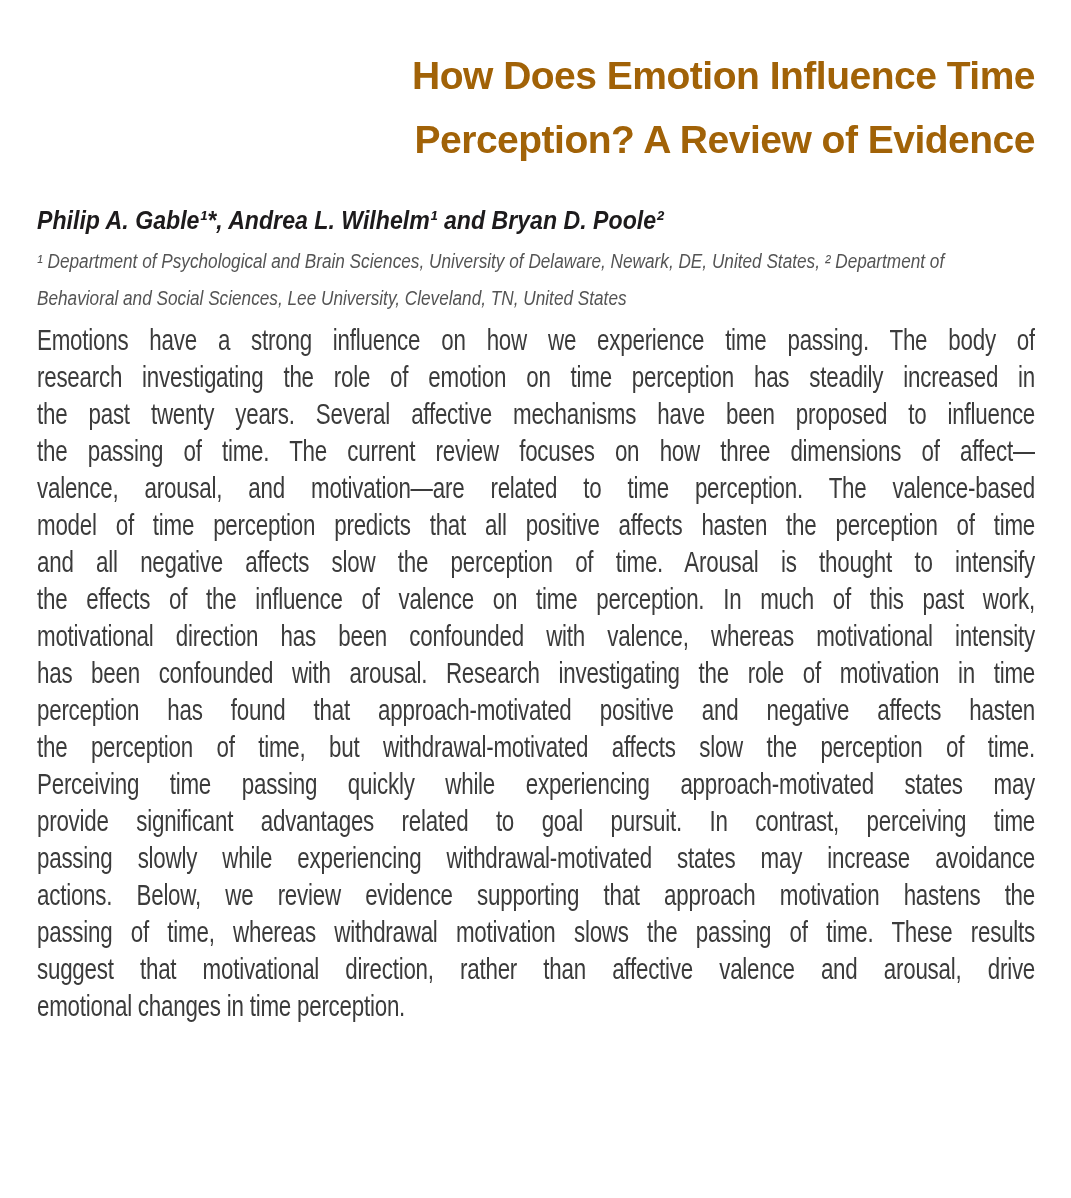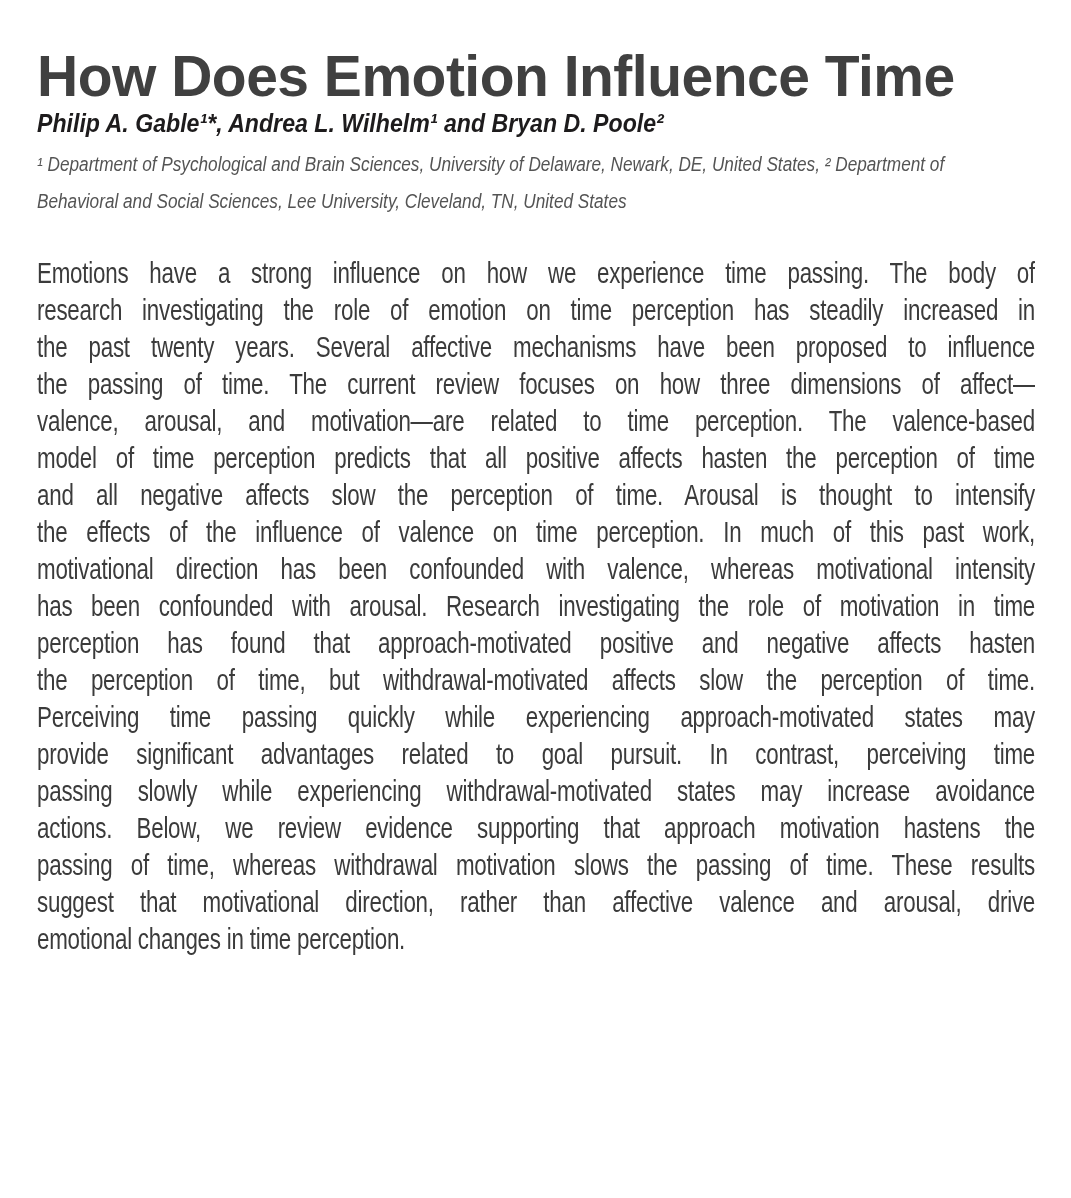--- a/index.html
+++ b/index.html
@@ -10,29 +10,30 @@
     background: #ffffff;
     overflow: hidden;
     font-family: "Liberation Sans", sans-serif;
   }
   .content {
     padding: 44px 36px 0 37px;
   }
   
   .title {
     margin: 0;
-    font-size: 57px;
+    font-size: 39px;
     line-height: 64px;
     font-weight: bold;
     letter-spacing: -0.5px;
-    color: #404040;
+    color: #a16207;
+    text-align: right;
   }
   .title-line { white-space: nowrap; }
   
-  .authors-outer { height: 30px; }
+  .authors-outer { margin-top: 33px; height: 30px; }
   .authors {
     width: 1121px;
     transform: scaleX(0.89);
     transform-origin: 0 0;
     font-size: 26px;
     line-height: 30px;
     font-weight: bold;
     font-style: italic;
     color: #1d1b1c;
     white-space: nowrap;
@@ -43,21 +44,21 @@
     width: 1160px;
     transform: scaleX(0.86);
     transform-origin: 0 0;
     font-size: 20px;
     line-height: 37px;
     font-style: italic;
     color: #545454;
   }
   .affil-line { white-space: nowrap; }
   
-  .abstract-outer { margin-top: 34px; }
+  .abstract-outer { margin-top: 4px; }
   .abstract {
     width: 1340px;
     transform: scaleX(0.7448);
     transform-origin: 0 0;
     font-size: 30px;
     line-height: 37px;
     font-weight: 300;
     letter-spacing: -0.3px;
     color: #3b3b3b;
   }
@@ -71,20 +72,21 @@
   .abs-line.final { text-align-last: left; }
 </style>
 </head>
 <body>
 
 <div class="page">
   <div class="content">
 
     <h1 class="title">
       <div class="title-line">How Does Emotion Influence Time</div>
+      <div class="title-line">Perception? A Review of Evidence</div>
     </h1>
 
     <div class="authors-outer">
       <div class="authors">Philip A. Gable¹*, Andrea L. Wilhelm¹ and Bryan D. Poole²</div>
     </div>
 
     <div class="affil-outer">
       <div class="affil">
         <div class="affil-line">¹ Department of Psychological and Brain Sciences, University of Delaware, Newark, DE, United States, ² Department of</div>
         <div class="affil-line">Behavioral and Social Sciences, Lee University, Cleveland, TN, United States</div>

